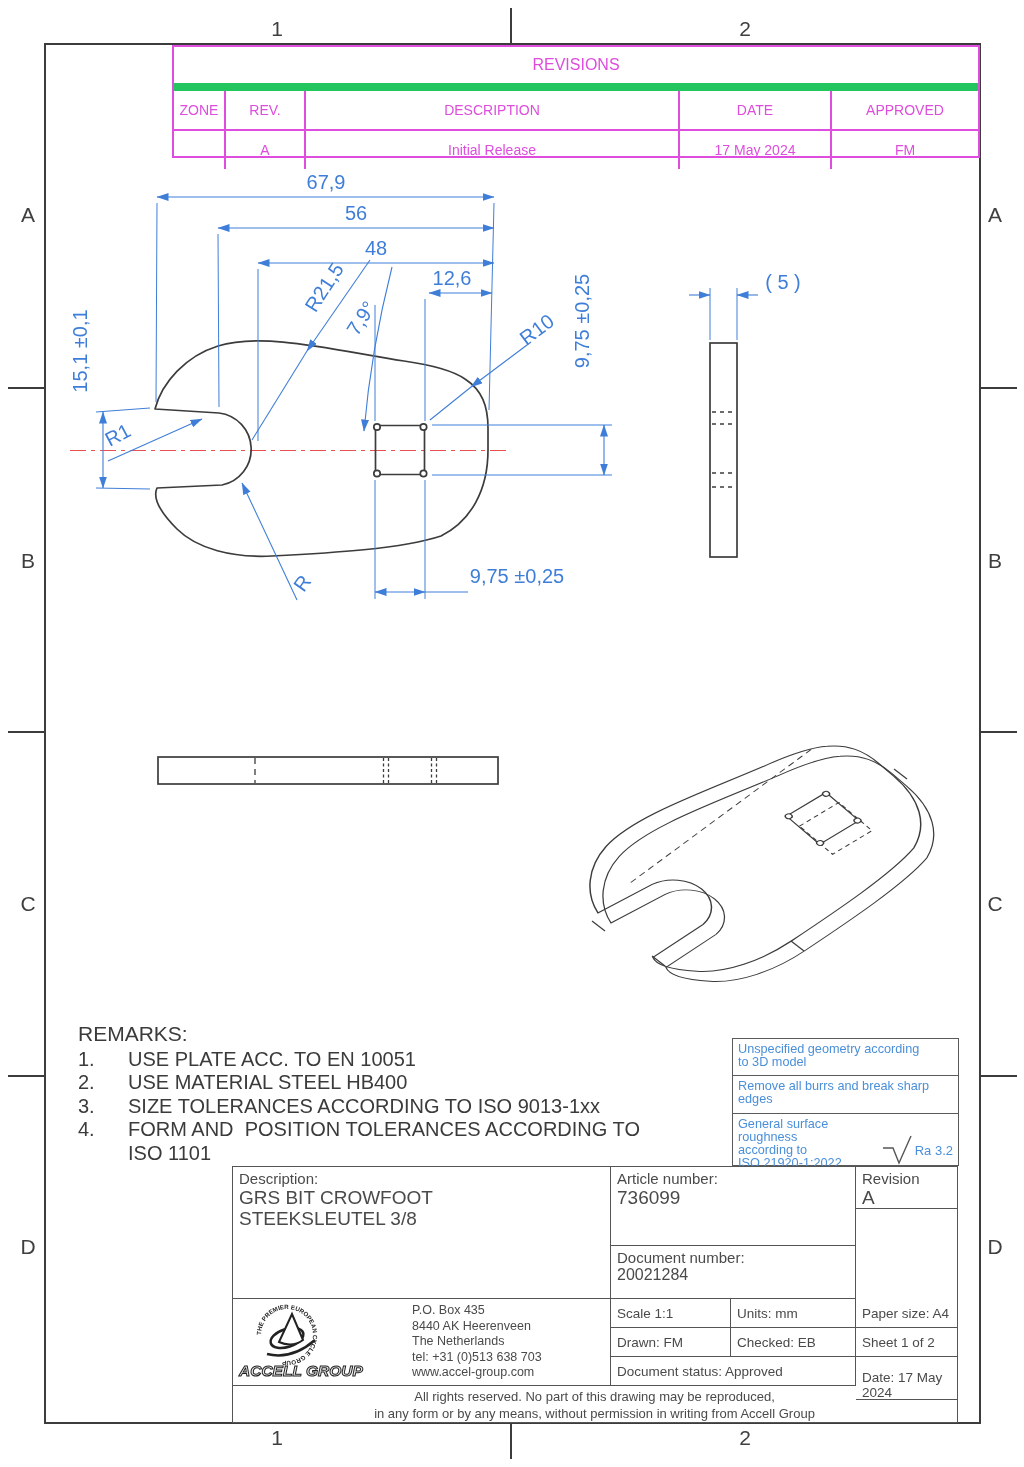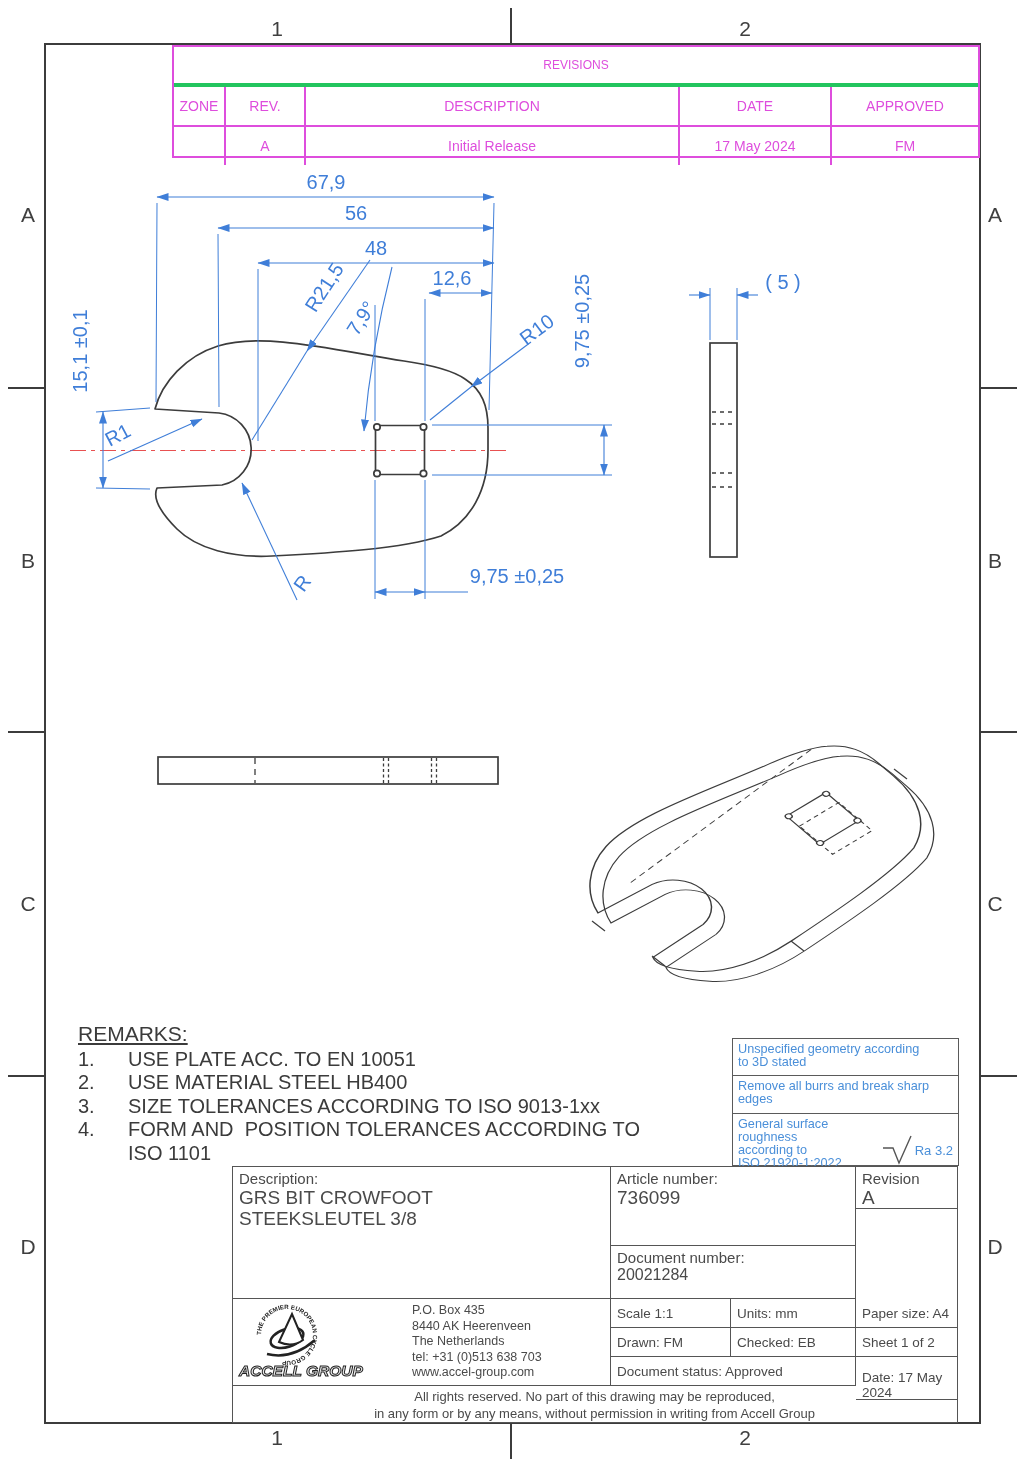--- a/index.html
+++ b/index.html
@@ -7,29 +7,29 @@
        font-family:"Liberation Sans",sans-serif;overflow:hidden;color:#3c3c3c}
   .abs{position:absolute}
   
   .zone-label{position:absolute;font-size:21px;color:#3f3f3f;width:30px;text-align:center}
   
   svg text{font-family:"Liberation Sans",sans-serif}
   .dimtxt{font-size:20px;fill:#3f7ed8}
   
   .rev-table{position:absolute;left:172px;top:45px;width:808px;height:113px;
              border:2px solid #de4ddd;box-sizing:border-box;color:#de4ddd;font-size:14px;background:transparent}
-  .rev-title{height:36px;border-bottom:4px solid #22c55e;display:flex;align-items:center;justify-content:center;font-size:12px}
+  .rev-title{height:36px;border-bottom:8px solid #22c55e;display:flex;align-items:center;justify-content:center;font-size:16px}
   .rev-row{display:flex;height:38px}
   .rev-row + .rev-row{border-top:2px solid #de4ddd}
   .rev-cell{display:flex;align-items:center;justify-content:center;box-sizing:border-box;height:100%}
   .rev-cell + .rev-cell{border-left:2px solid #de4ddd}
   .c-zone{width:50px}.c-rev{width:80px}.c-desc{flex:1}.c-date{width:152px}.c-appr{width:148px}
   
   .remarks{position:absolute;left:78px;top:1022px;width:655px;color:#3b3b3b}
-  .rm-title{font-size:21px;text-decoration:underline;margin-bottom:2px}
+  .rm-title{font-size:21px;margin-bottom:2px}
   .rm-item{display:flex;font-size:20px;line-height:1.17}
   .rm-num{width:50px;flex:none}
   .rm-line{white-space:pre-wrap}
   
   .note-box{position:absolute;left:732px;width:227px;border:1.4px solid #5a5a5a;box-sizing:border-box;
             background:#fff;color:#4a8fd9;font-size:12.7px;line-height:1.02;padding:4px 5px}
   .note-flex{display:flex;justify-content:space-between;align-items:center}
   
   .tb{position:absolute;left:232px;top:1166px;width:726px;height:257px;border:1.6px solid #555;
       box-sizing:border-box;color:#4a4a4a;background:#fff}
@@ -232,21 +232,21 @@
     <div class="rm-num">4.</div>
     <div>
       <div class="rm-line">FORM AND  POSITION TOLERANCES ACCORDING TO</div>
       <div class="rm-line">ISO 1101</div>
     </div>
   </div>
 </div>
 
 <div class="note-box" style="top:1038px;height:38px">
   <div>Unspecified geometry according</div>
-  <div>to 3D stated</div>
+  <div>to 3D model</div>
 </div>
 <div class="note-box" style="top:1075px;height:39px">
   <div>Remove all burrs and break sharp</div>
   <div>edges</div>
 </div>
 <div class="note-box" style="top:1113px;height:53px">
   <div class="note-flex">
     <div>
       <div>General surface roughness</div>
       <div>according to</div>

